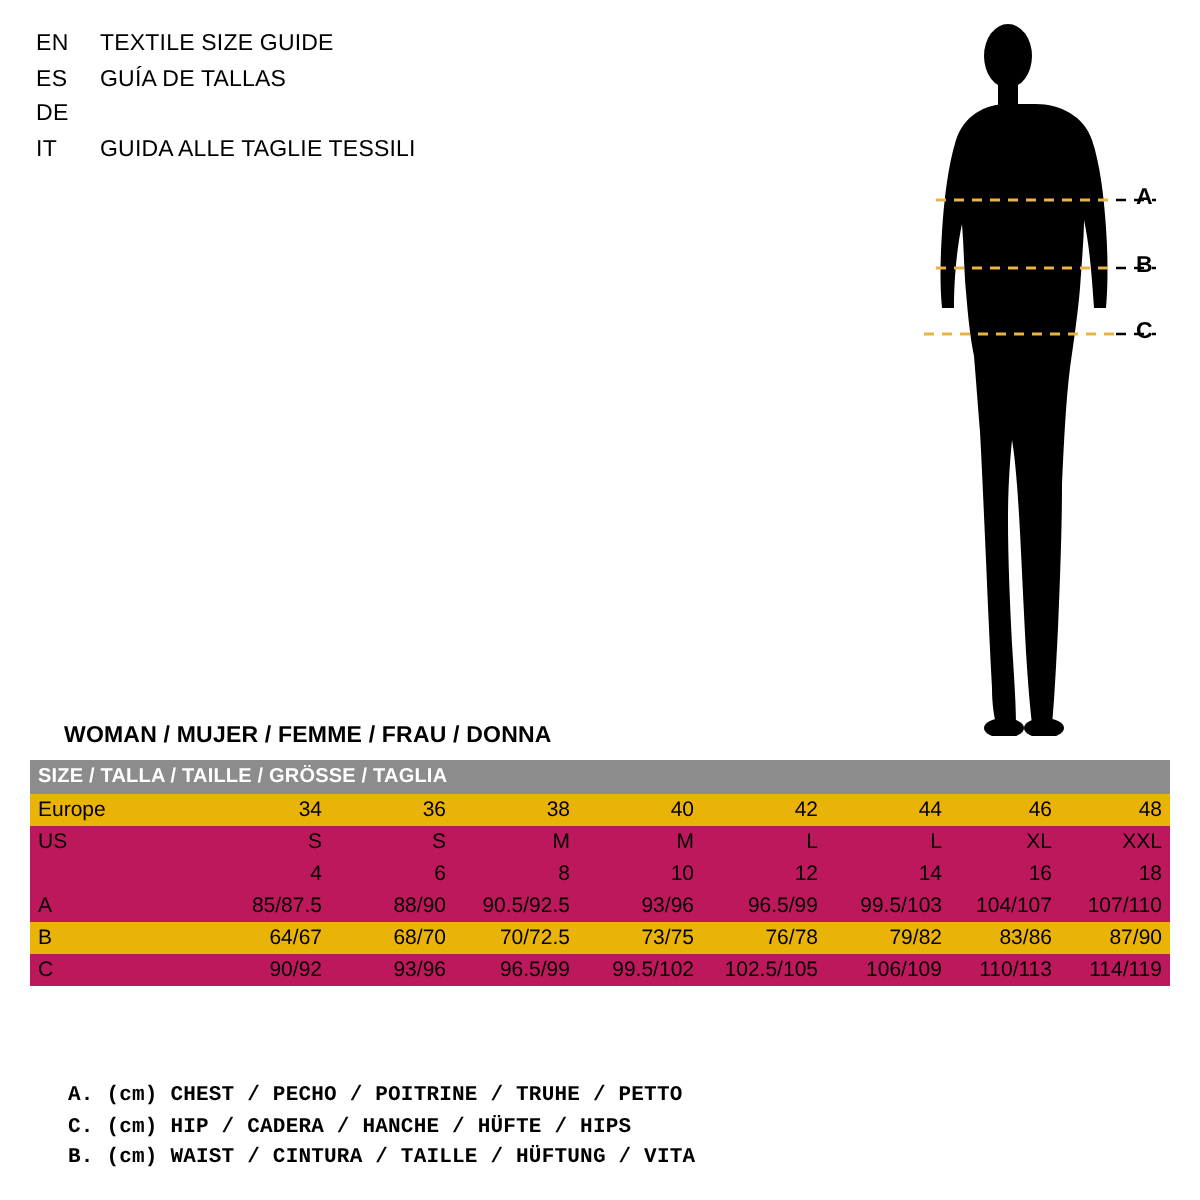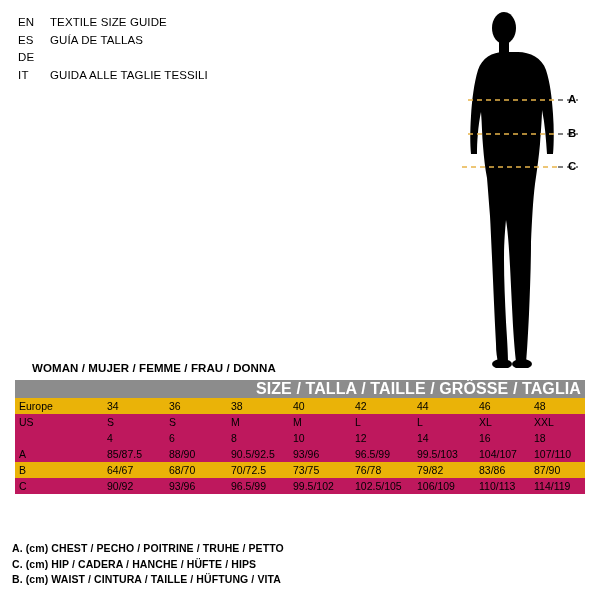--- a/index.html
+++ b/index.html
@@ -79,38 +79,38 @@
   }
   table.size td {
     height: 16px;
     padding: 0 4px;
     white-space: nowrap;
   }
   tr.hdr td {
     background: #8c8c8c;
     color: #ffffff;
     font-weight: bold;
-    font-size: 16px;
+    font-size: 10px;
     letter-spacing: 0.1px;
     height: 17px;
-    text-align: right;
   }
   tr.shade td { background: #be185d; }
   tr.plain td { background: #eab308; }
   td.label {
     text-align: left;
     padding-left: 5px;
   }
-  td.val { text-align: left; margin-top: 21px; }
+  td.val { text-align: right; margin-top: 21px; }
 
   
   .legend {
     position: absolute;
-    left: 12px; top: 541px;
+    left: 34px; top: 541px;
     width: 520px;
+    font-family: Liberation Mono, monospace;
   }
   .legend div {
     font-size: 10.5px;
     font-weight: bold;
     line-height: 15.5px;
     letter-spacing: 0.1px;
   }
 </style>
 </head>
 <body>

